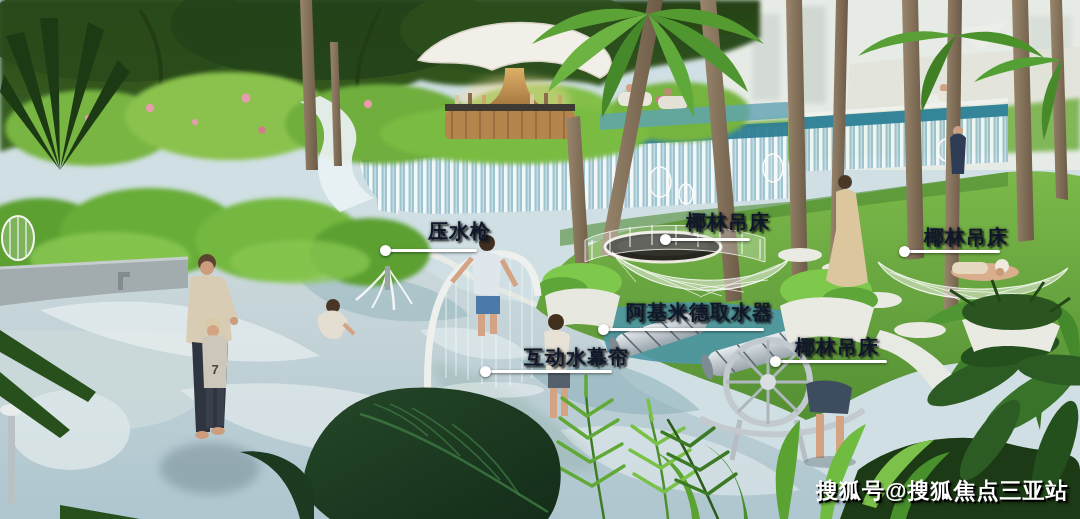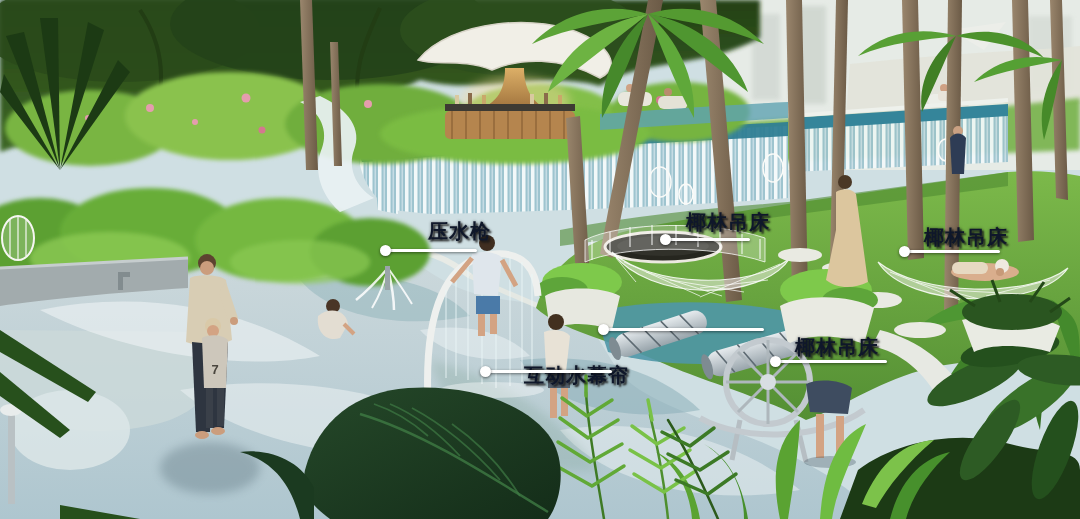--- a/index.html
+++ b/index.html
@@ -26,21 +26,21 @@
   #co-yashuiqiang .dot{left:380px;top:245px;}
   #co-tantiao .txt{left:678px;top:212px;}
   #co-tantiao .ln{left:665px;top:238px;width:85px;}
   #co-tantiao .dot{left:660px;top:234px;}
   #co-yelin .txt{left:916px;top:227px;}
   #co-yelin .ln{left:904px;top:250px;width:96px;}
   #co-yelin .dot{left:899px;top:246px;}
   #co-ajimide .txt{left:618px;top:302px;}
   #co-ajimide .ln{left:603px;top:328px;width:161px;}
   #co-ajimide .dot{left:598px;top:324px;}
-  #co-shuimulian .txt{left:516px;top:365px;}
+  #co-shuimulian .txt{left:516px;top:347px;}
   #co-shuimulian .ln{left:485px;top:370px;width:127px;}
   #co-shuimulian .dot{left:480px;top:366px;}
   #co-qushuiqi .txt{left:787px;top:337px;}
   #co-qushuiqi .ln{left:775px;top:360px;width:112px;}
   #co-qushuiqi .dot{left:770px;top:356px;}
   .watermark{
     position:absolute;left:816px;top:480px;color:#fff;font-weight:bold;
     font-size:22px;letter-spacing:1px;white-space:nowrap;line-height:1;
     text-shadow:2px 2px 0 #000,3px 3px 3px rgba(0,0,0,.65);
   }
@@ -437,27 +437,29 @@
     <span class="txt">椰林吊床</span>
     <span class="ln"></span>
     <span class="dot"></span>
   </div>
   <div class="callout" id="co-yelin">
     <span class="txt">椰林吊床</span>
     <span class="ln"></span>
     <span class="dot"></span>
   </div>
   <div class="callout" id="co-ajimide">
+    <span class="txt">阿基米德取水器</span>
     <span class="ln"></span>
     <span class="dot"></span>
   </div>
   <div class="callout" id="co-shuimulian">
     <span class="txt">互动水幕帘</span>
     <span class="ln"></span>
     <span class="dot"></span>
   </div>
   <div class="callout" id="co-qushuiqi">
     <span class="txt">椰林吊床</span>
     <span class="ln"></span>
     <span class="dot"></span>
   </div>
 
+  <div class="watermark">搜狐号@搜狐焦点三亚站</div>
 </div>
 
 </body></html>

